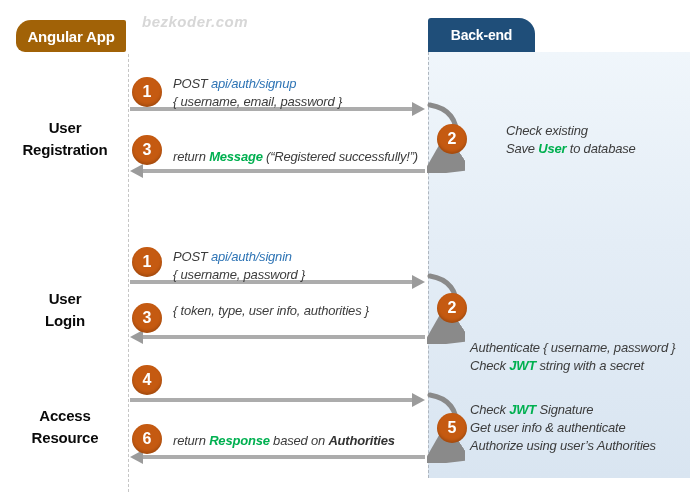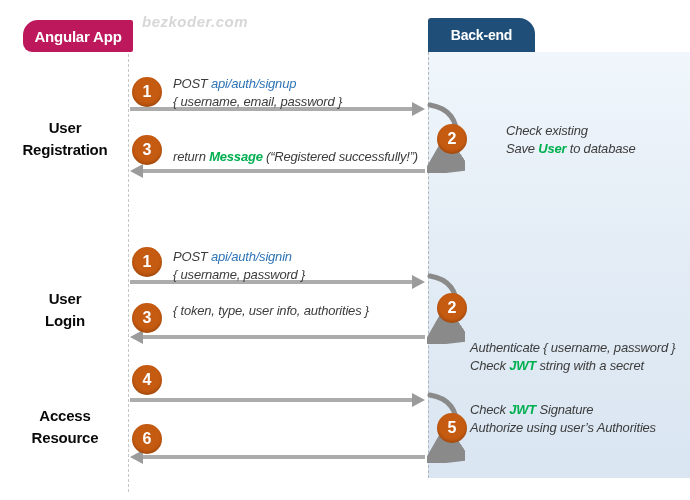--- a/index.html
+++ b/index.html
@@ -13,22 +13,22 @@
   .watermark {
     position:absolute; left:142px; top:13px;
     font-size:15px; font-style:italic; font-weight:bold;
     color:#d7d7d7; letter-spacing:0.5px;
   }
   .actor {
     position:absolute; display:flex; align-items:center; justify-content:center;
     color:#ffffff; font-weight:bold; font-size:15px; letter-spacing:-0.2px;
   }
   .actor-left {
-    left:23px; top:20px; width:110px; height:32px;
-    background:#be185d; border-radius:15px 2px 2px 9px;
+    left:16px; top:20px; width:110px; height:32px;
+    background:#a16207; border-radius:15px 2px 2px 9px;
   }
   .actor-right {
     left:428px; top:18px; width:107px; height:34px;
     background:#1f4e79; border-radius:3px 16px 0 0;
     font-size:14px;
     text-align:right;
   }
   .panel {
     position:absolute; left:428px; top:52px; width:262px; height:426px;
     background:linear-gradient(to bottom, #f0f6fb 0%, #e4edf6 45%, #d9e5f1 100%);
@@ -156,16 +156,20 @@
   <div class="msg" style="left:470px; top:291px;margin-top:48px;">
     <div class="line"><span>Authenticate { username, password }</span></div>
     <div class="line"><span>Check </span><span class="seg-green">JWT</span><span> string with a secret</span></div>
   </div>
   <div class="msg" style="left:173px; top:302px;">
     <div class="line"><span>{ token, type, user info, authorities }</span></div>
   </div>
 
   <div class="msg" style="left:470px; top:401px;">
     <div class="line"><span>Check </span><span class="seg-green">JWT</span><span> Signature</span></div>
+    <div class="line"><span>Get user info &amp; authenticate</span></div>
     <div class="line"><span>Authorize using user’s Authorities</span></div>
+  </div>
+  <div class="msg" style="left:173px; top:432px;">
+    <div class="line"><span>return </span><span class="seg-green">Response</span><span> based on </span><span class="seg-bold">Authorities</span></div>
   </div>
 
 </div>
 
 </body></html>

